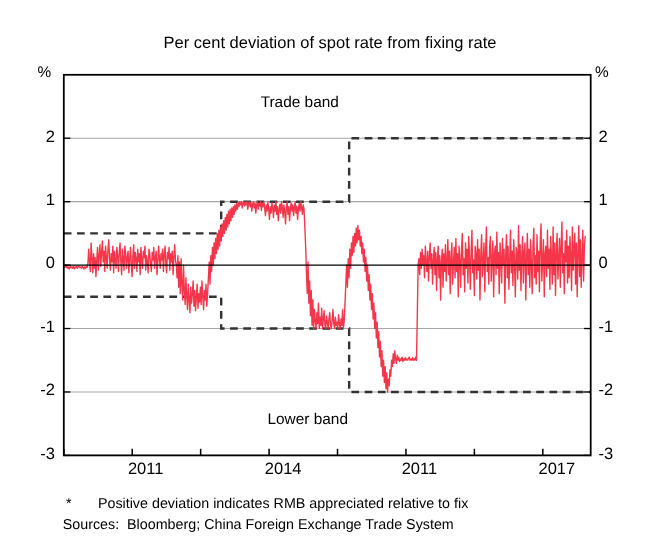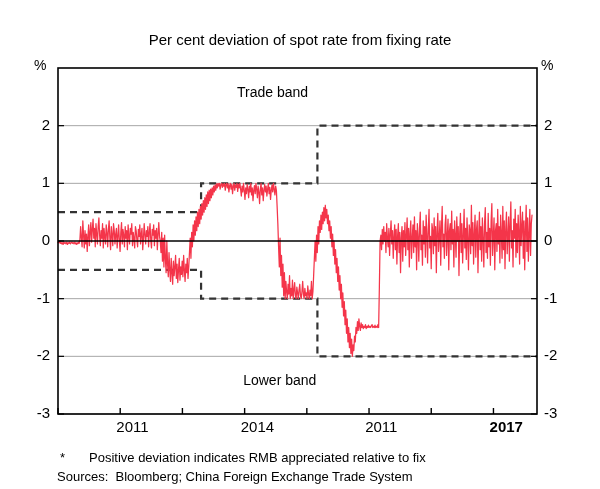--- a/index.html
+++ b/index.html
@@ -140,21 +140,21 @@
       <div class="ylabel-r" style="left: 544px; top: 173.333px;">1</div>
       <div class="ylabel-r" style="left: 544px; top: 231px;">0</div>
       <div class="ylabel-r" style="left: 544px; top: 288.667px;">-1</div>
       <div class="ylabel-r" style="left: 544px; top: 346.333px;">-2</div>
       <div class="ylabel-r" style="left: 544px; top: 404px;">-3</div>
     </div>
   <div id="xlabels">
       <div class="xlabel" style="left: 116.312px;">2011</div>
       <div class="xlabel" style="left: 240.727px;">2014</div>
       <div class="xlabel" style="left: 365.143px;">2011</div>
-      <div class="xlabel" style="left: 489.558px; font-weight: bold;">2017</div>
+      <div class="xlabel" style="left: 489.558px;">2017</div>
     </div>
   <div id="annots">
       <div class="annot" style="left: 236.948px; top: 83.95px;">Trade band</div>
       <div class="annot" style="left: 243.169px; top: 372.283px;">Lower band</div>
     </div>
 
   <div class="footnote fn-star">*</div>
   <div class="footnote fn-text">Positive deviation indicates RMB appreciated relative to fix</div>
   <div class="footnote fn-sources">Sources:  Bloomberg; China Foreign Exchange Trade System</div>
 

